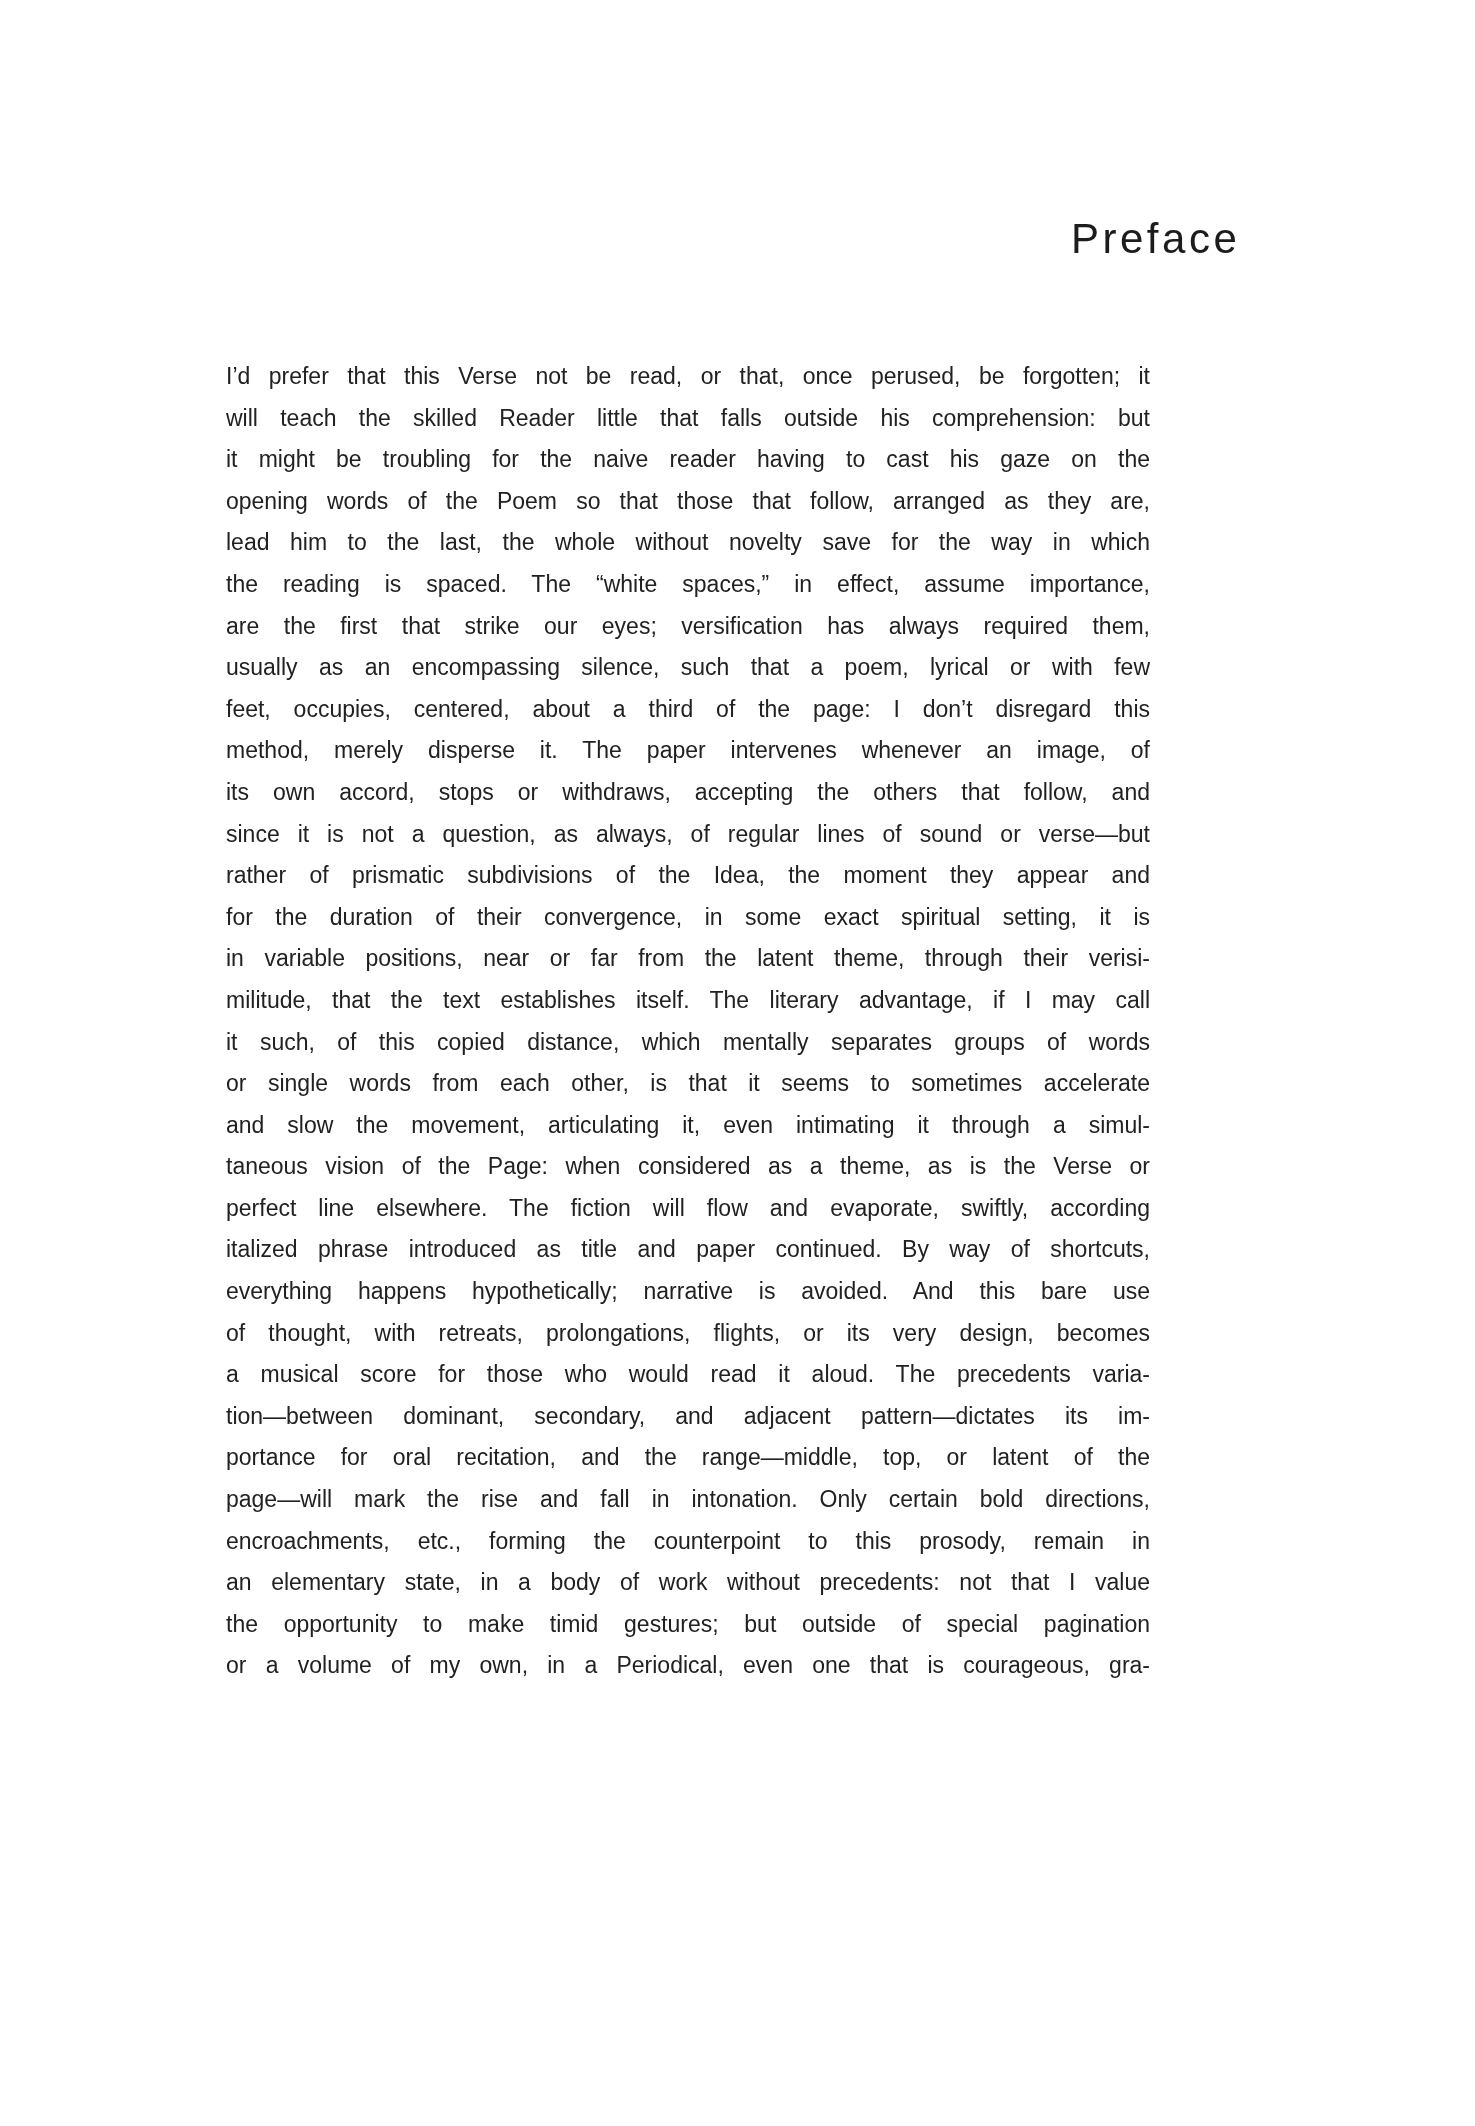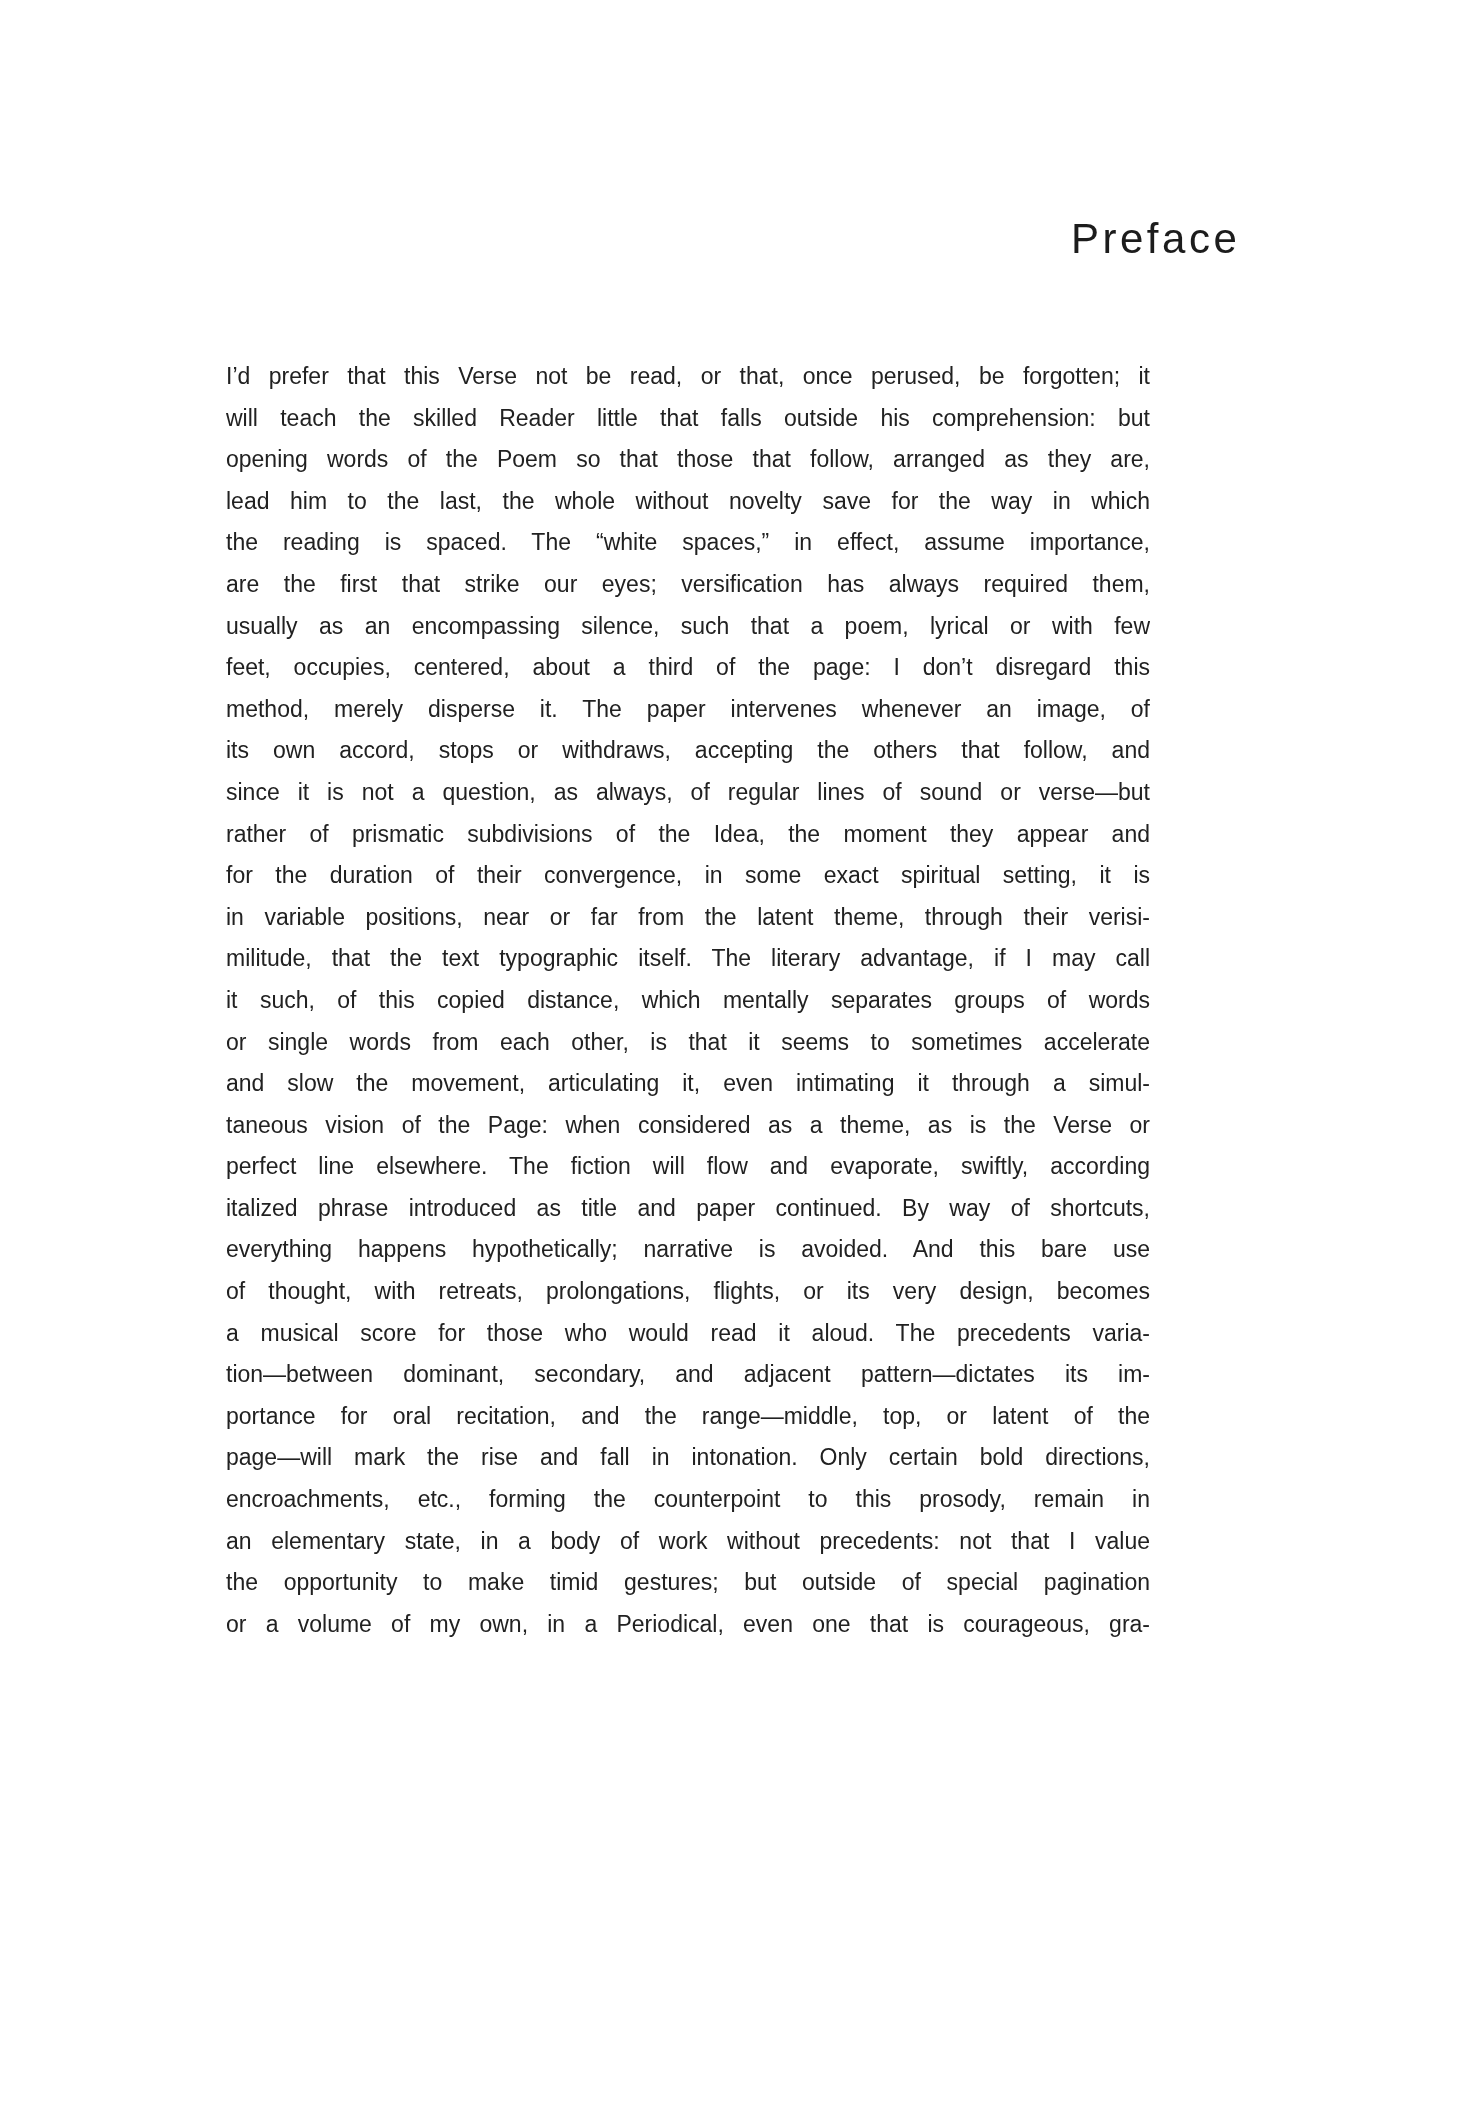--- a/index.html
+++ b/index.html
@@ -48,33 +48,34 @@
 </style>
 </head>
 <body>
 
 <div class="page">
   <h1 class="title">Preface</h1>
 
   <div class="body-text" id="body-text">
       <div class="line">I’d prefer that this Verse not be read, or that, once perused, be forgotten; it</div>
       <div class="line">will teach the skilled Reader little that falls outside his comprehension: but</div>
+      <div class="line">it might be troubling for the naive reader having to cast his gaze on the</div>
       <div class="line">opening words of the Poem so that those that follow, arranged as they are,</div>
       <div class="line">lead him to the last, the whole without novelty save for the way in which</div>
       <div class="line">the reading is spaced. The “white spaces,” in effect, assume importance,</div>
       <div class="line">are the first that strike our eyes; versification has always required them,</div>
       <div class="line">usually as an encompassing silence, such that a poem, lyrical or with few</div>
       <div class="line">feet, occupies, centered, about a third of the page: I don’t disregard this</div>
       <div class="line">method, merely disperse it. The paper intervenes whenever an image, of</div>
       <div class="line">its own accord, stops or withdraws, accepting the others that follow, and</div>
       <div class="line">since it is not a question, as always, of regular lines of sound or verse—but</div>
       <div class="line">rather of prismatic subdivisions of the Idea, the moment they appear and</div>
       <div class="line">for the duration of their convergence, in some exact spiritual setting, it is</div>
       <div class="line">in variable positions, near or far from the latent theme, through their verisi-</div>
-      <div class="line">militude, that the text typographic itself. The literary advantage, if I may call</div>
+      <div class="line">militude, that the text establishes itself. The literary advantage, if I may call</div>
       <div class="line">it such, of this copied distance, which mentally separates groups of words</div>
       <div class="line">or single words from each other, is that it seems to sometimes accelerate</div>
       <div class="line">and slow the movement, articulating it, even intimating it through a simul-</div>
       <div class="line">taneous vision of the Page: when considered as a theme, as is the Verse or</div>
       <div class="line">perfect line elsewhere. The fiction will flow and evaporate, swiftly, according</div>
       <div class="line">italized phrase introduced as title and paper continued. By way of shortcuts,</div>
       <div class="line">everything happens hypothetically; narrative is avoided. And this bare use</div>
       <div class="line">of thought, with retreats, prolongations, flights, or its very design, becomes</div>
       <div class="line">a musical score for those who would read it aloud. The precedents varia-</div>
       <div class="line">tion—between dominant, secondary, and adjacent pattern—dictates its im-</div>

